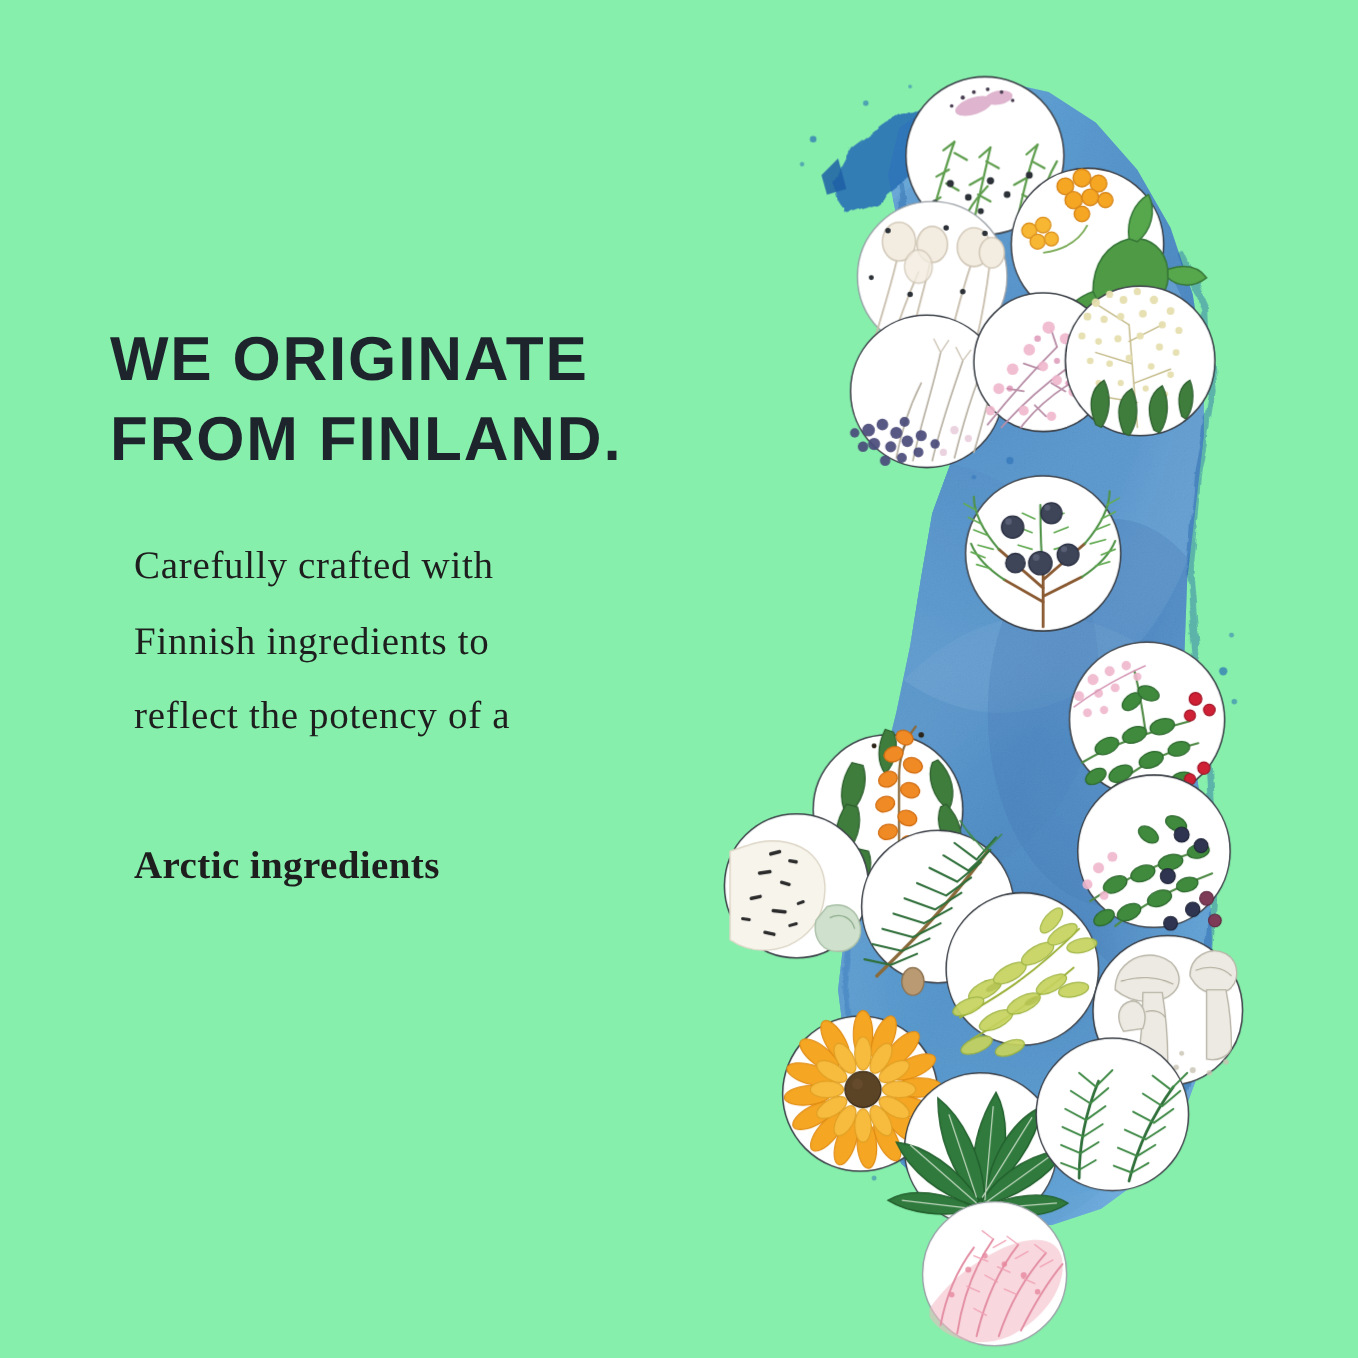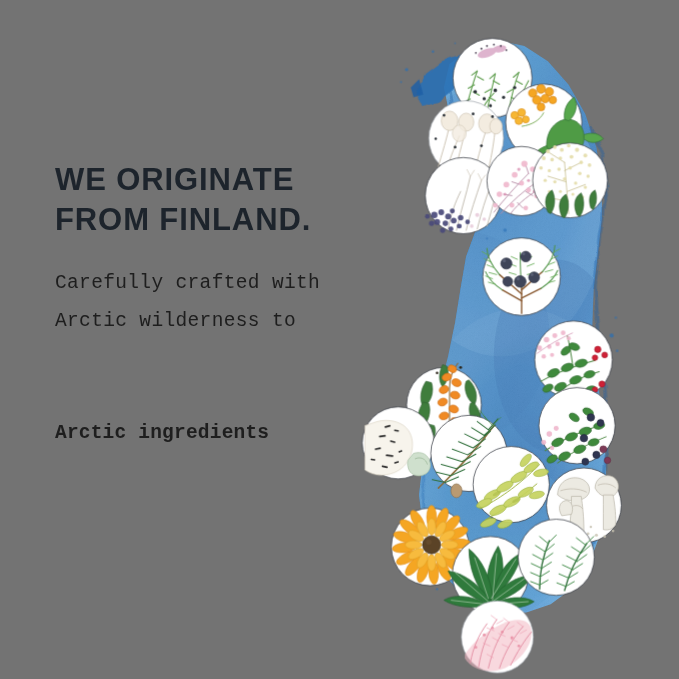--- a/index.html
+++ b/index.html
@@ -2,66 +2,66 @@
 <html><head>
 <meta charset="utf-8">
 <title>We Originate From Finland</title>
 <style>
   html,body{margin:0;padding:0;background:#ffffff;}
   body{
     width:679px;height:679px;overflow:hidden;position:relative;
     font-family:"Liberation Sans","DejaVu Sans",sans-serif;
     -webkit-font-smoothing:antialiased;
   }
-  #banner{position:absolute;inset:0;background:#737373;}
+  #banner{position:absolute;inset:0;background:#86efac;}
 
   
   .copy{
     position:absolute;left:55px;top:160px;width:310px;
   }
   .headline{
     font-family:"Liberation Sans","DejaVu Sans",sans-serif;
     font-weight:700;
     font-size:31px;
     line-height:1.28;
     letter-spacing:0.9px;
     color:#1d242c;
     margin:0 0 26px 0;
     white-space:pre-line;
   }
   .body-copy{
-    font-family:Liberation Mono, monospace;
+    font-family:Liberation Serif, serif;
     font-size:19.5px;
     line-height:1.92;
     letter-spacing:0.35px;
     color:#1e1e1e;
     font-weight:400;
-    margin:0;
+    margin:12px;
   }
   .body-copy .strong{font-weight:700;letter-spacing:0.2px;text-align:right;}
 
   
   .art{position:absolute;left:330px;top:10px;width:345px;height:665px;}
   .art svg{display:block;width:100%;height:100%;}
 
   .circle-grp .disc{fill:#ffffff;stroke:#3c4148;stroke-width:1.1;}
   .circle-grp .disc.soft{stroke:#9aa0a6;stroke-width:1;}
 </style>
 </head>
 <body>
 
 <div id="banner">
 
   <div class="copy">
     <h1 class="headline">WE ORIGINATE
 FROM FINLAND.</h1>
     <p class="body-copy">
       <span>Carefully crafted with</span><br>
-      <span>Arctic wilderness to</span><br>
-      <br>
+      <span>Finnish ingredients to</span><br>
+      <span>reflect the potency of a</span><br>
       <br>
       <span class="strong">Arctic ingredients</span><br>
     </p>
   </div>
 
   <div class="art">
     <svg viewBox="0 0 345 960" preserveAspectRatio="xMidYMid meet">
       <defs>
 
         <linearGradient id="wash" x1="0" y1="0" x2="1" y2="1">

